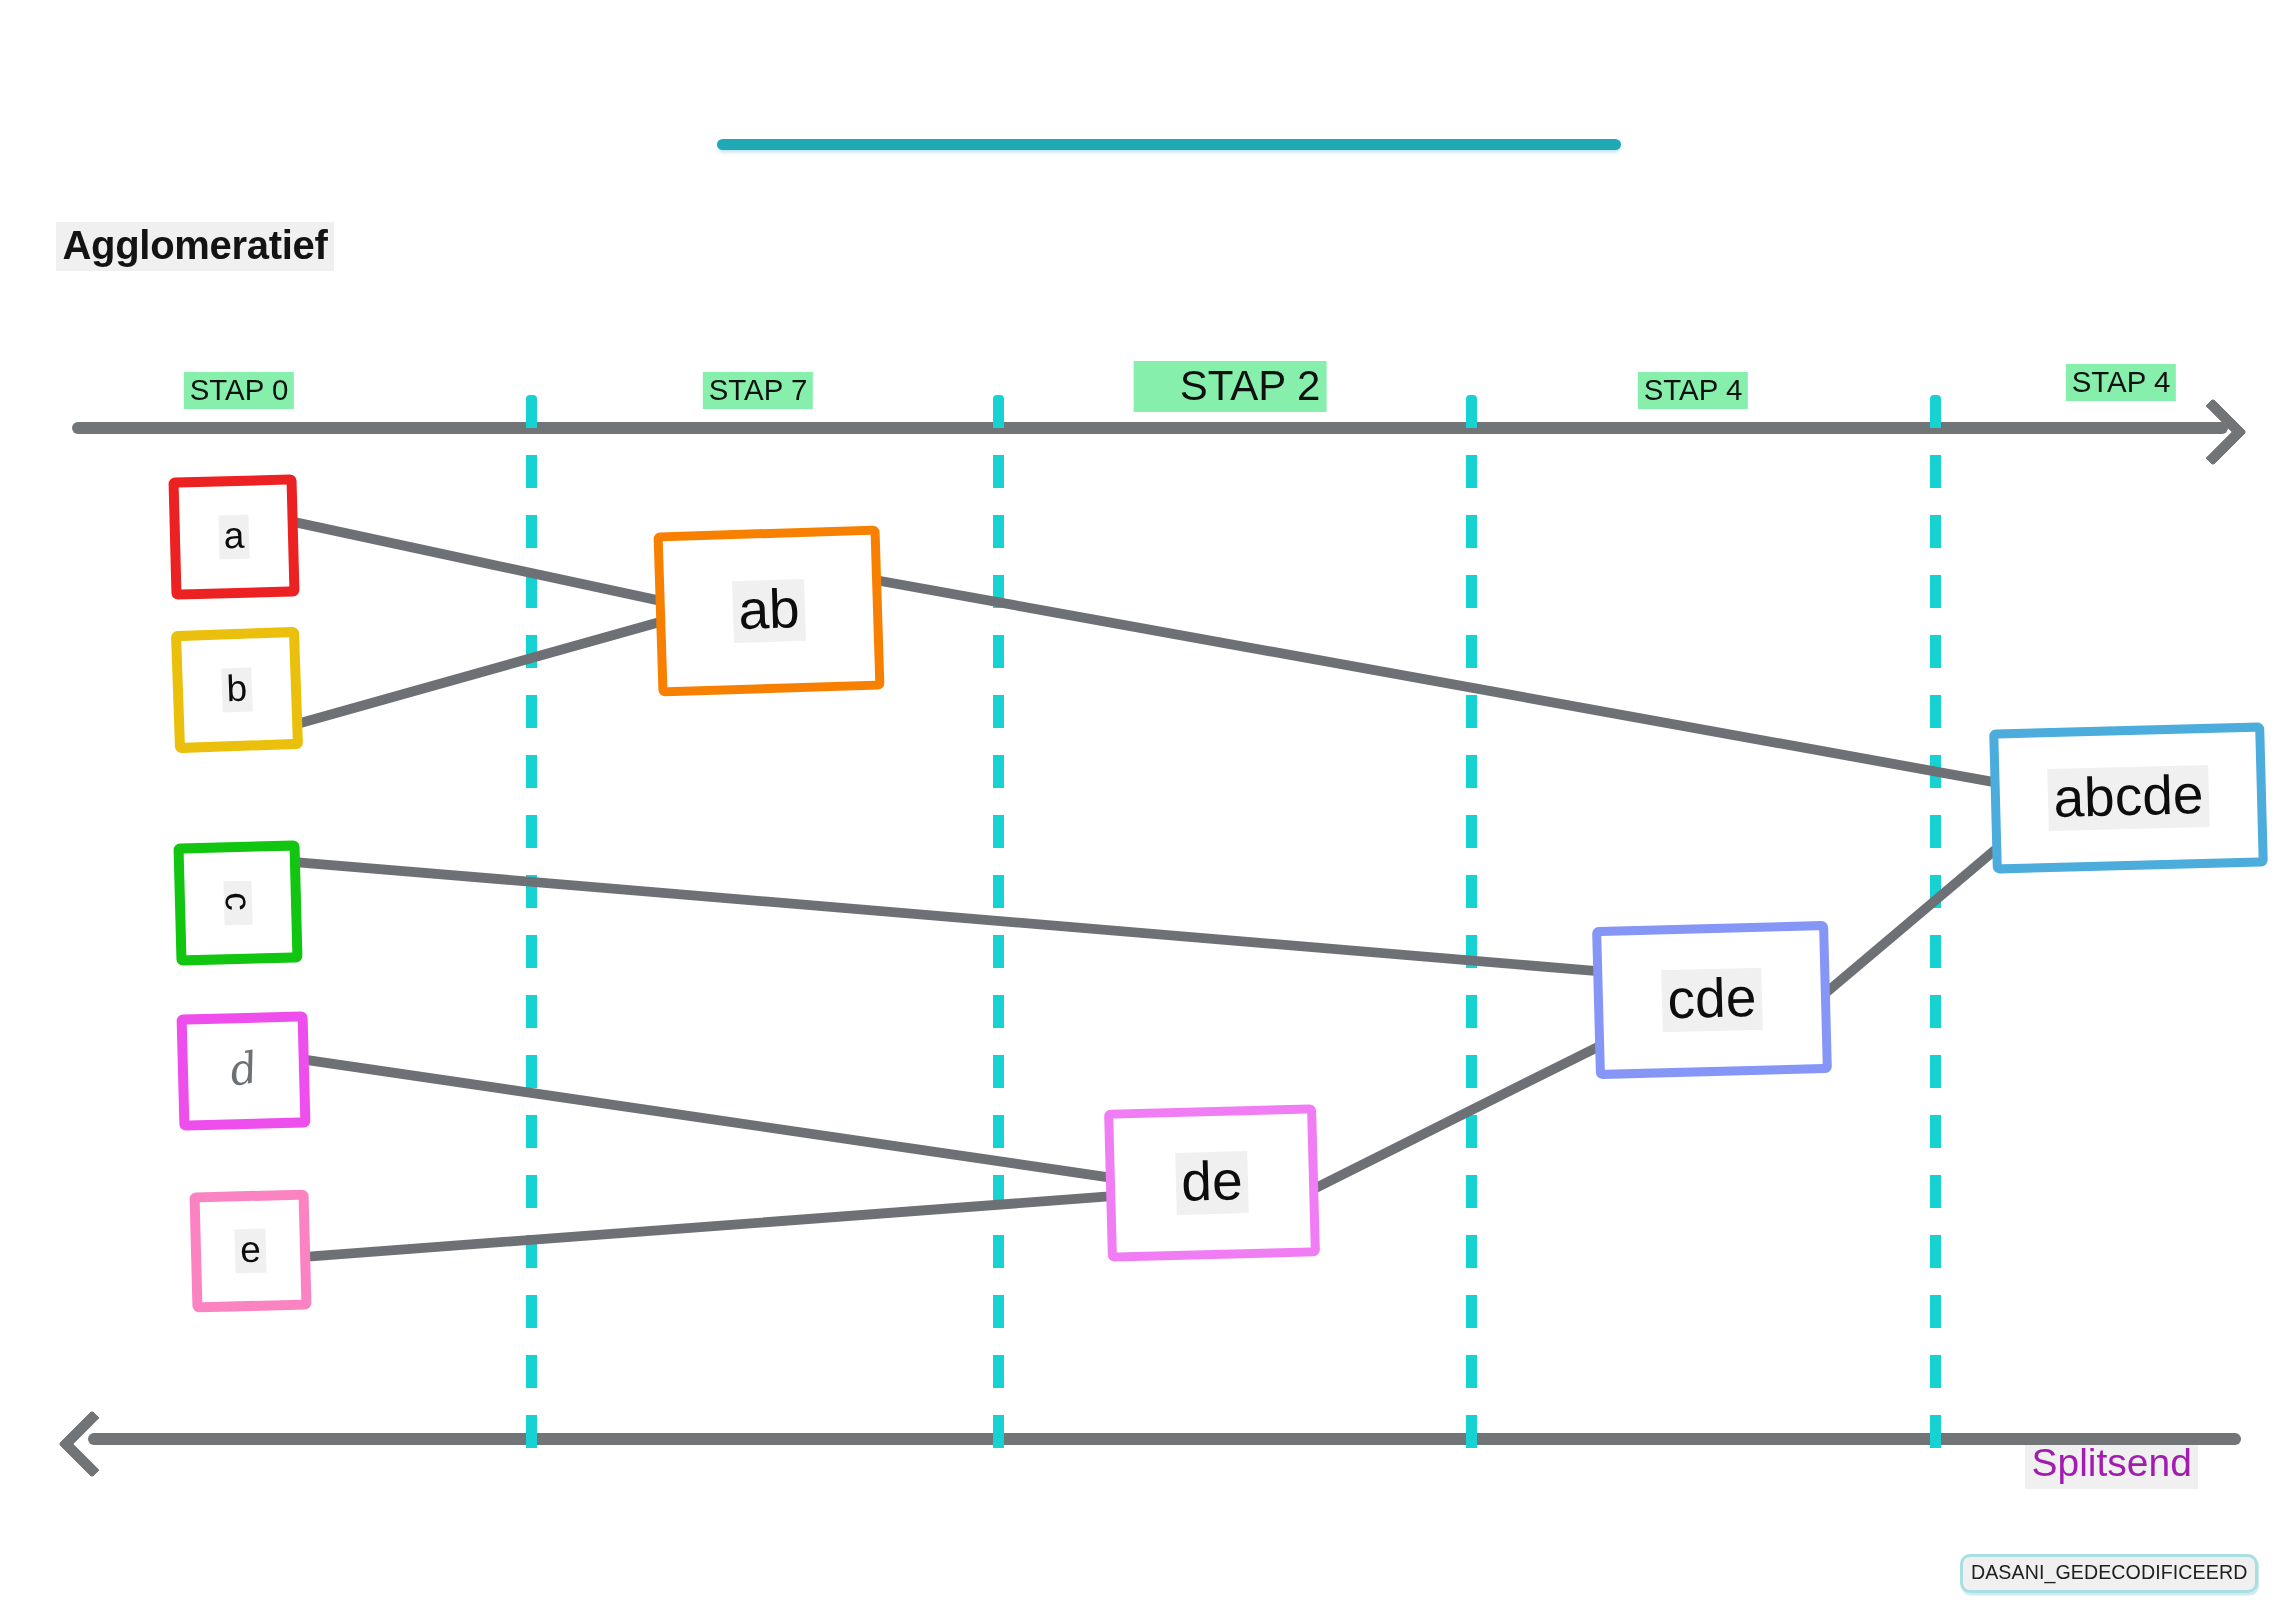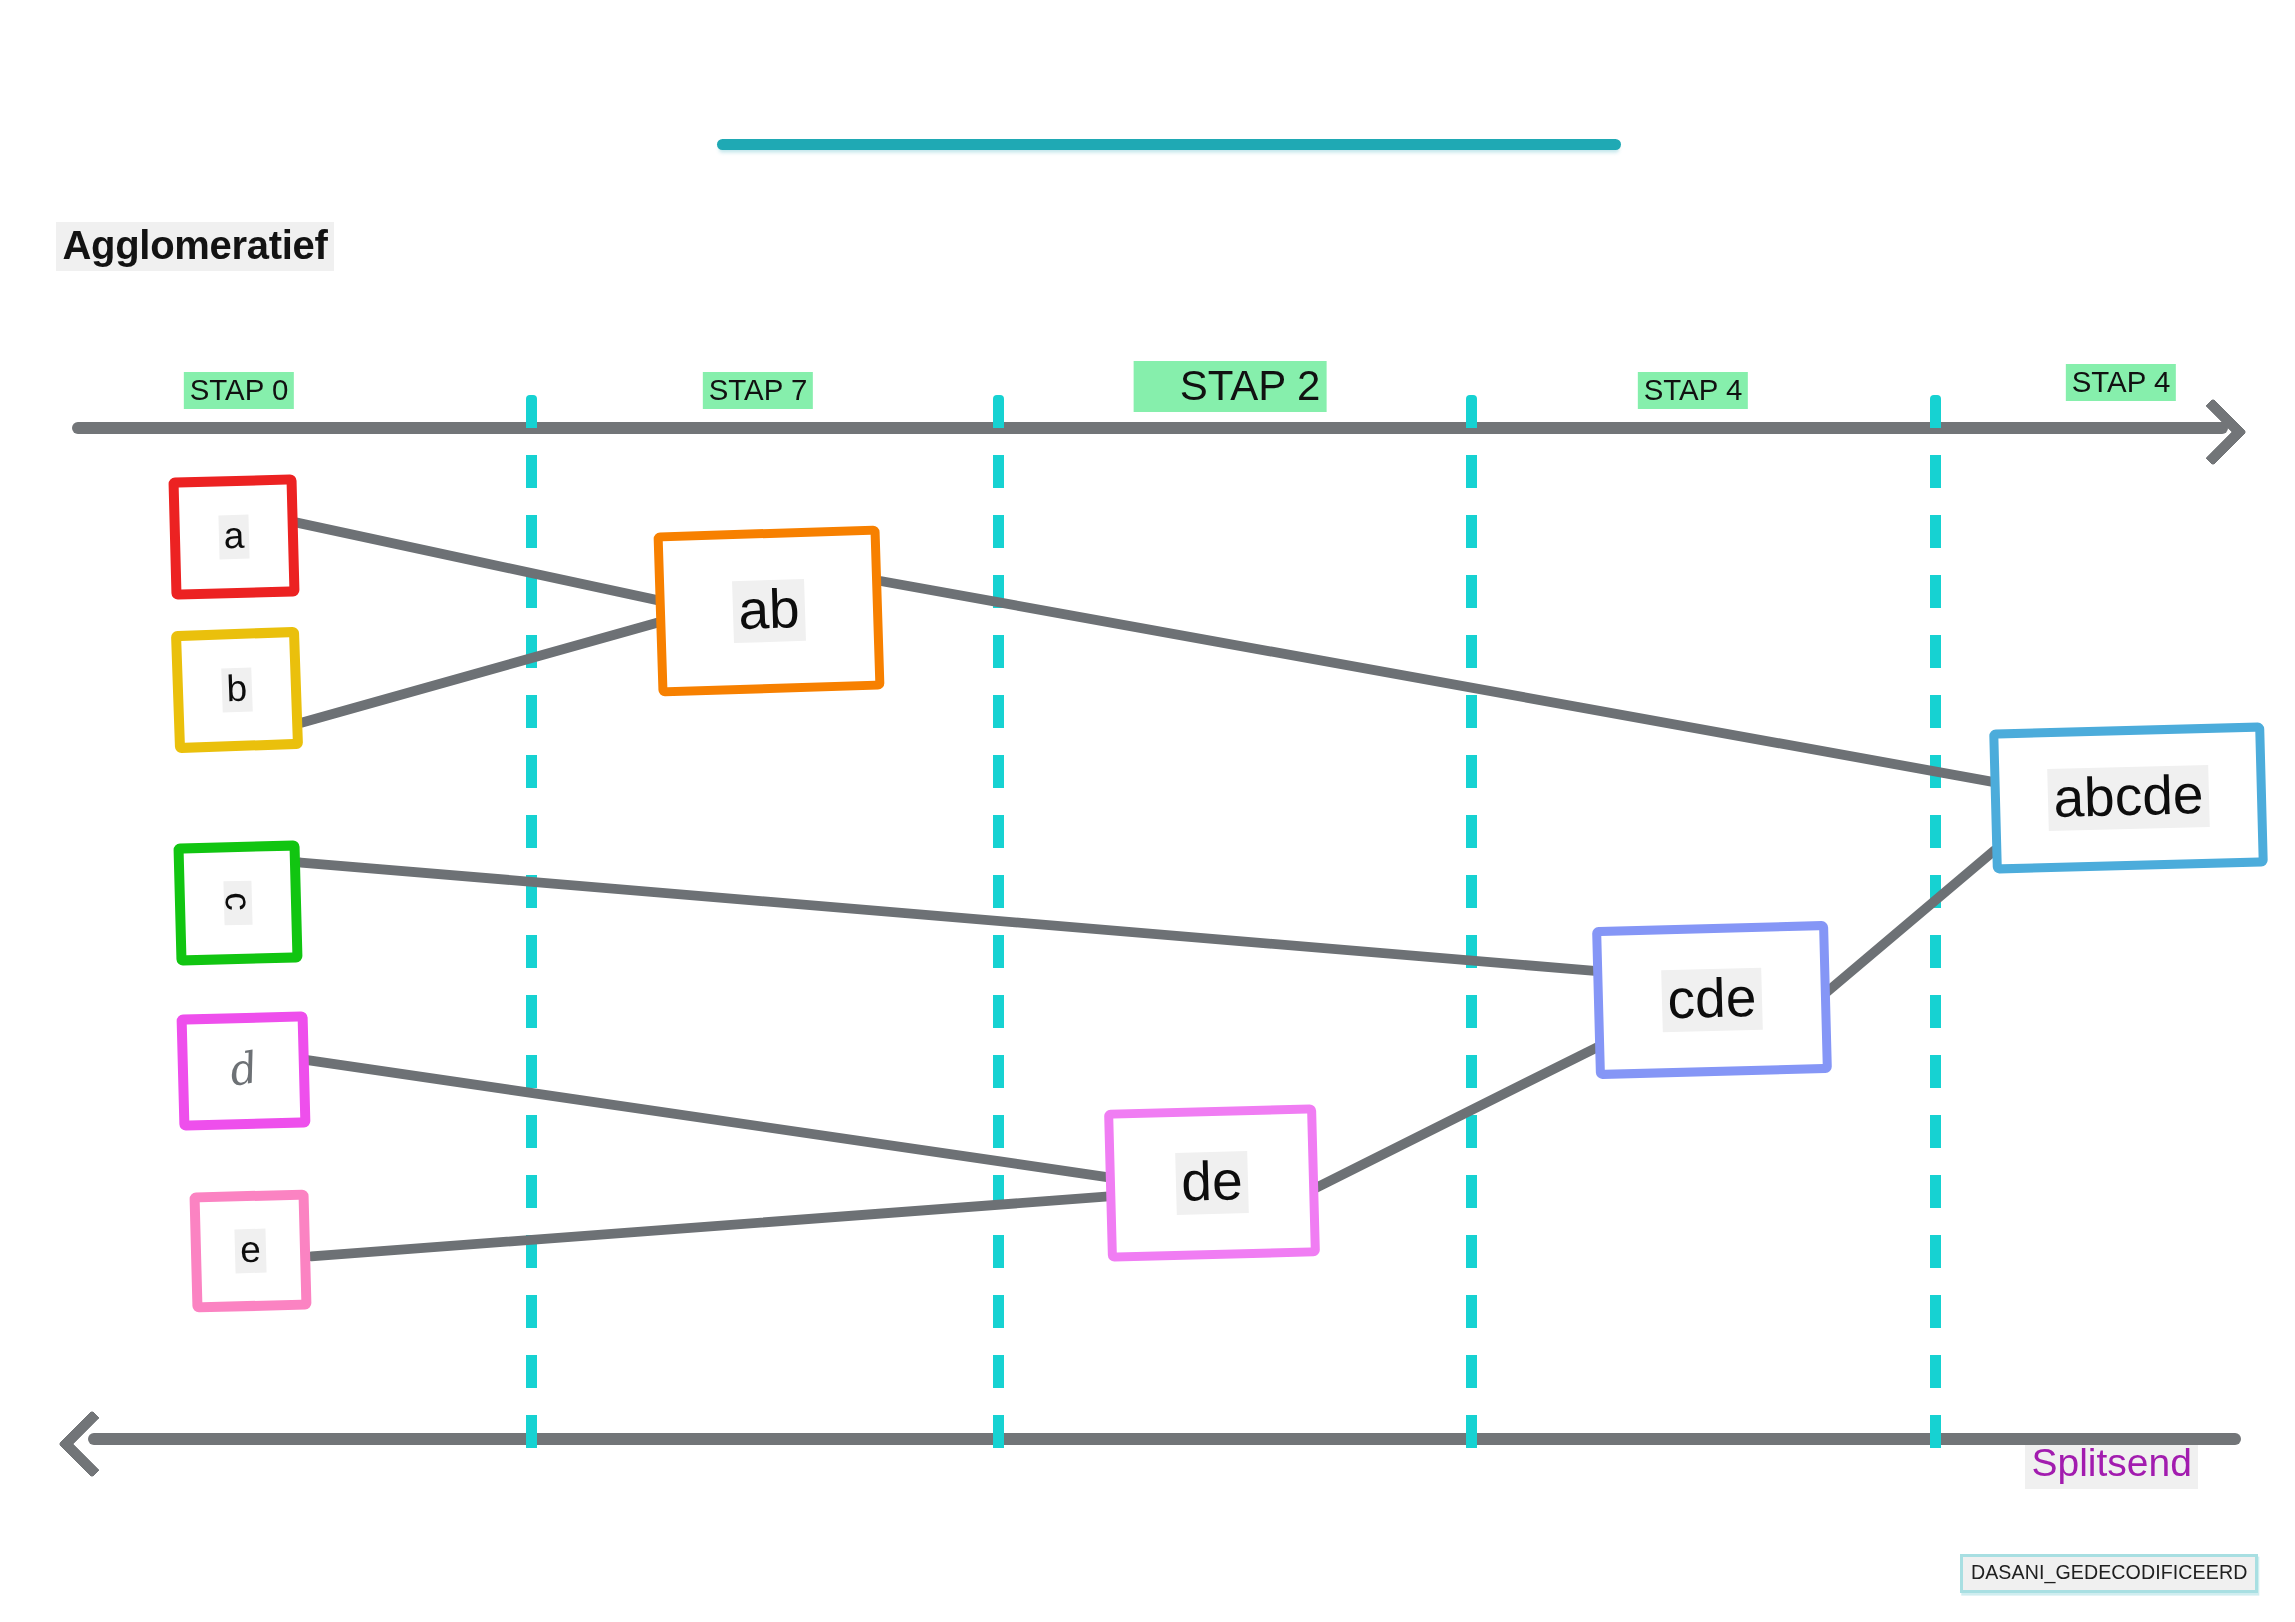--- a/index.html
+++ b/index.html
@@ -74,21 +74,21 @@
 
   
   #watermark {
     position: absolute;
     left: 1960px;
     top: 1554px;
     font-size: 19.6px;
     color: #202020;
     background: #f0f0f0;
     border: 3.3px solid #a8dfe2;
-    border-radius: 0;
+    border-radius: 10px;
     padding: 3.9px 7.9px 6.5px 7.9px;
     letter-spacing: 0.1px;
     white-space: nowrap;
     box-shadow: 1.3px 2.6px 0 0 rgba(168,223,226,0.55);
   }
 
   
   .step-label {
     position: absolute;
     color: #111111;

